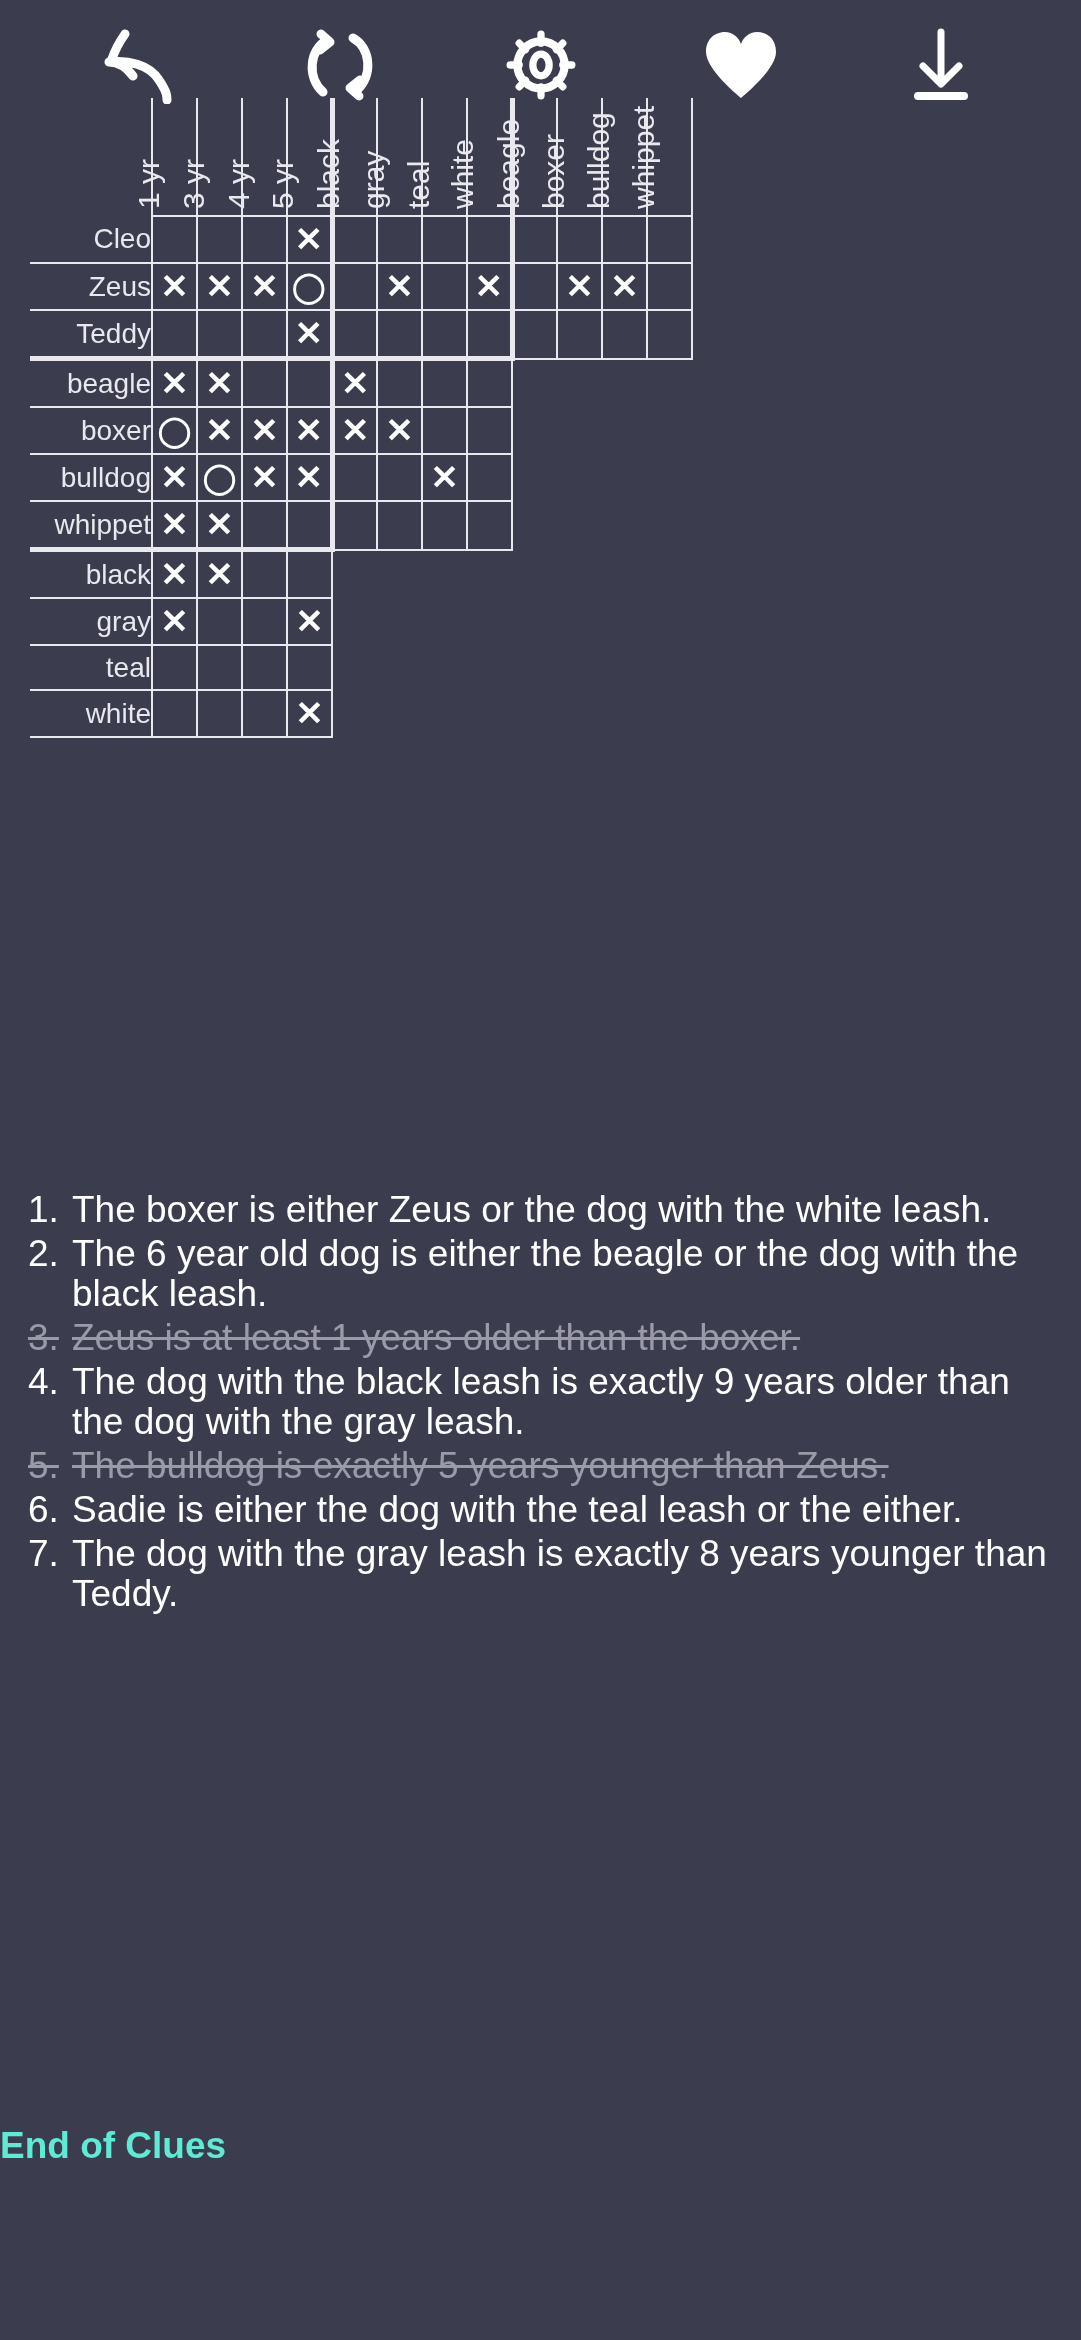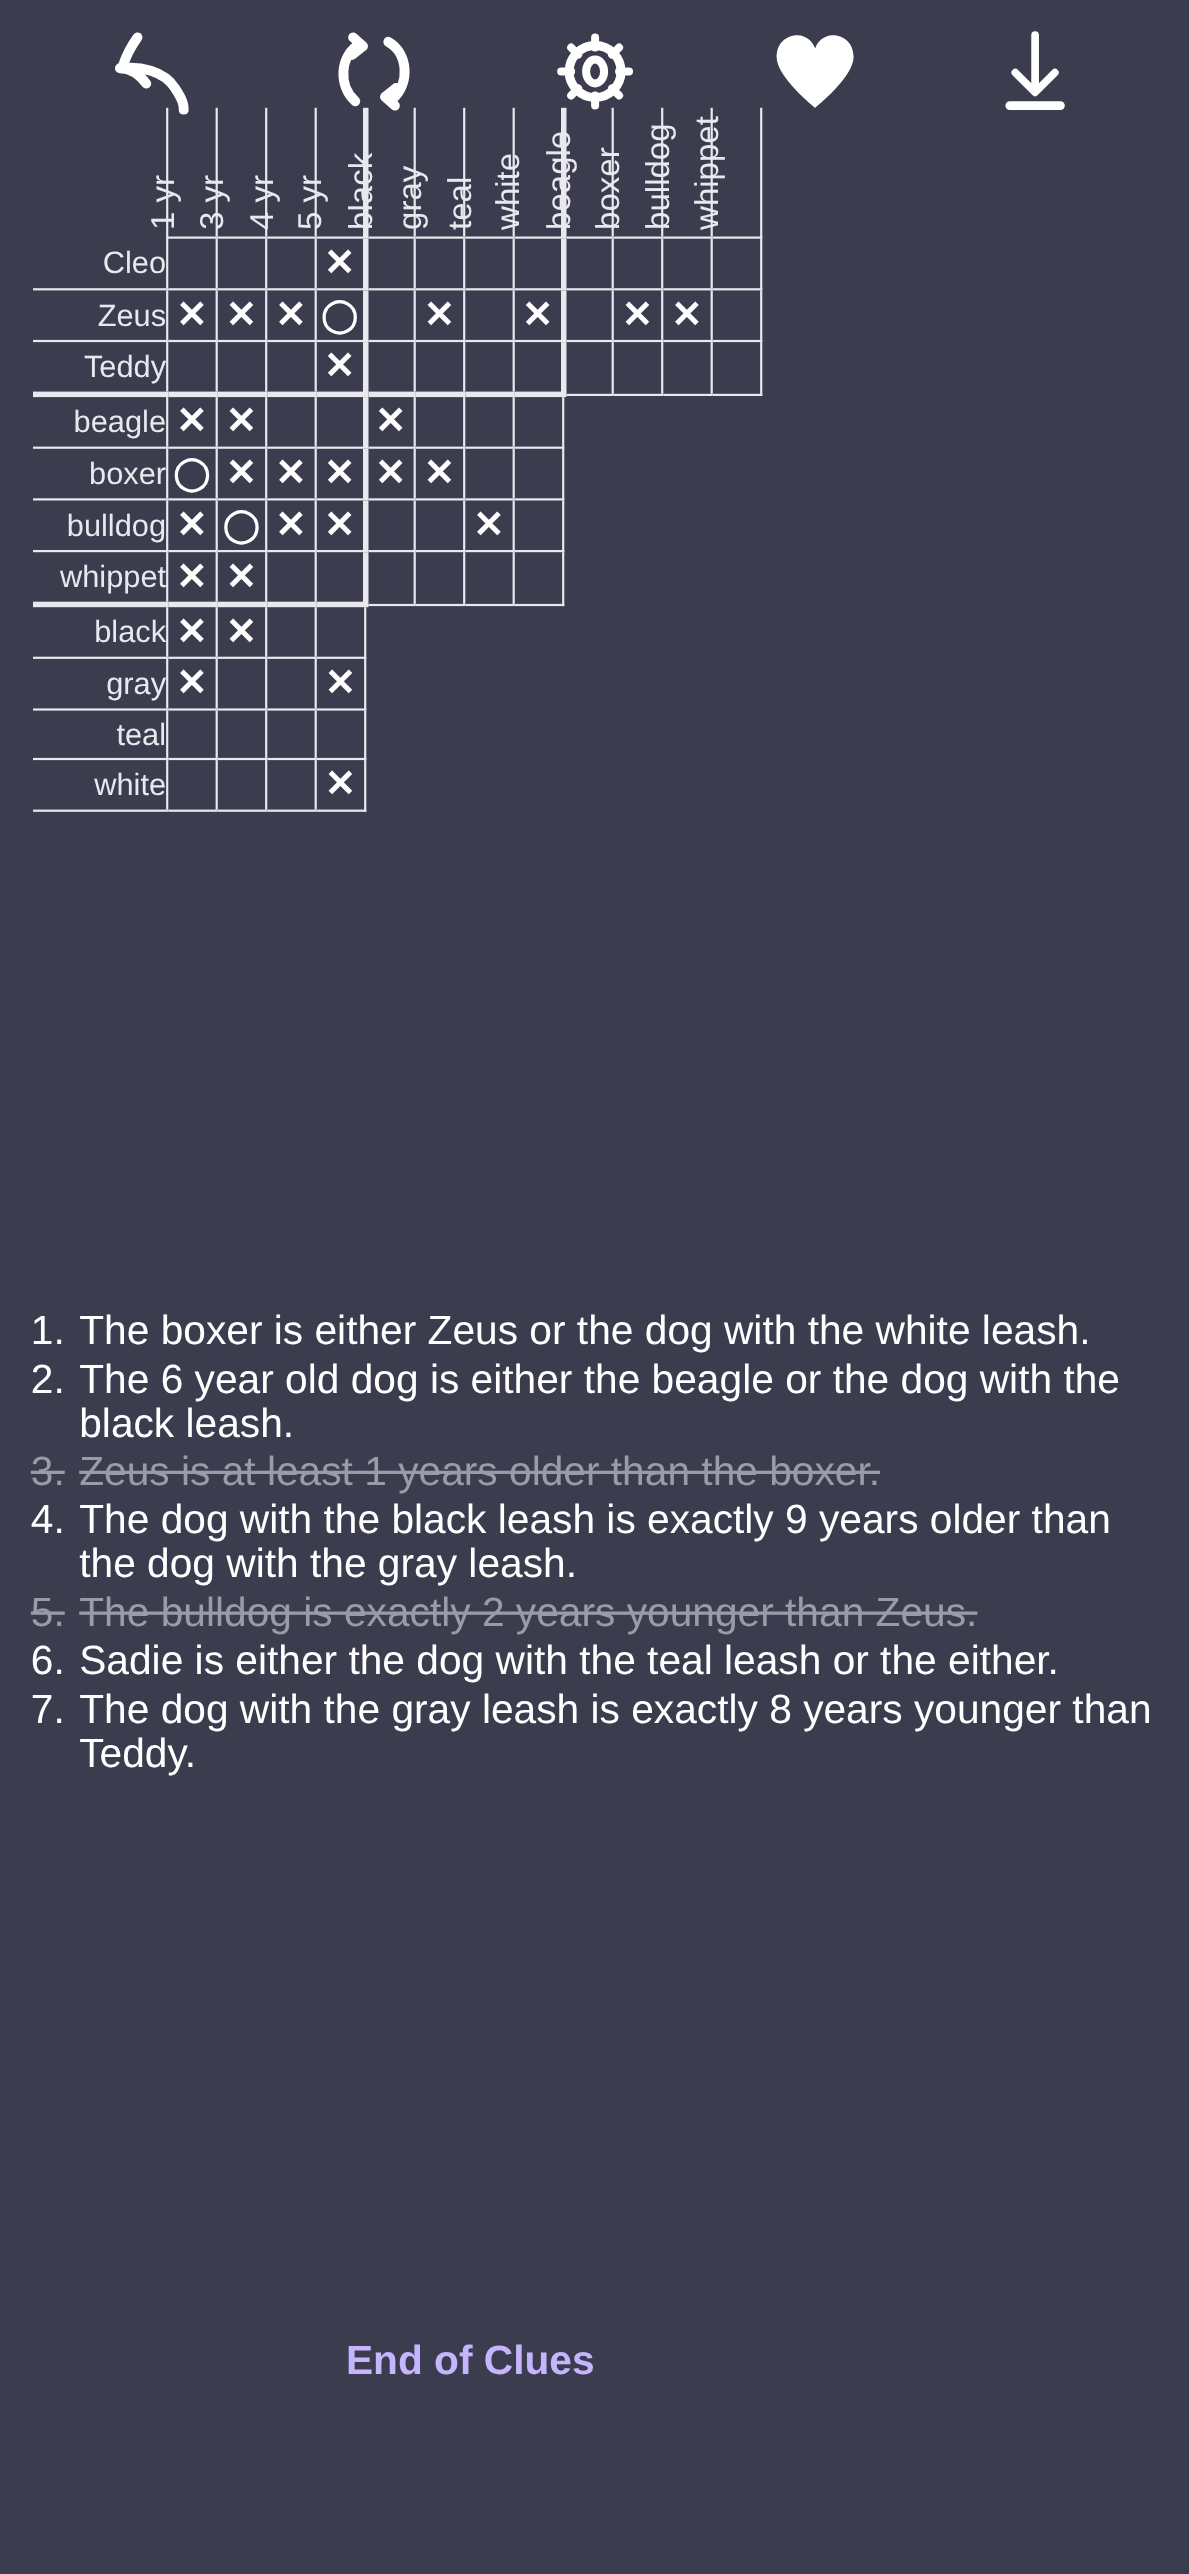--- a/index.html
+++ b/index.html
@@ -82,21 +82,21 @@
     margin-bottom: 4px;
     cursor: pointer;
   }
   .clue .num { width: 44px; flex: 0 0 44px; text-align: left; }
   .clue .txt { flex: 1 1 auto; }
   .clue.solved { color: #9a9aa8; }
   .clue.solved .txt, .clue.solved .num { text-decoration: line-through; }
 
   .endclues {
     position: absolute; left: 0; top: 2125px; width: 855px;
-    text-align: center; font-size: 37px; font-weight: bold; color: #c4b5fd;
+    font-size: 37px; font-weight: bold; color: #5eead4;
   }
 </style>
 </head>
 <body>
 
 <div id="app">
 
   <div class="toolbar">
     <div class="tb-btn">
       <span>
@@ -392,21 +392,21 @@
       <div class="clue solved">
         <span class="num">3.</span>
         <span class="txt">Zeus is at least 1 years older than the boxer.</span>
       </div>
       <div class="clue">
         <span class="num">4.</span>
         <span class="txt">The dog with the black leash is exactly 9 years older than the dog with the gray leash.</span>
       </div>
       <div class="clue solved">
         <span class="num">5.</span>
-        <span class="txt">The bulldog is exactly 2 years younger than Zeus.</span>
+        <span class="txt">The bulldog is exactly 5 years younger than Zeus.</span>
       </div>
       <div class="clue">
         <span class="num">6.</span>
         <span class="txt">Sadie is either the dog with the teal leash or the either.</span>
       </div>
       <div class="clue">
         <span class="num">7.</span>
         <span class="txt">The dog with the gray leash is exactly 8 years younger than Teddy.</span>
       </div>
     </div>

